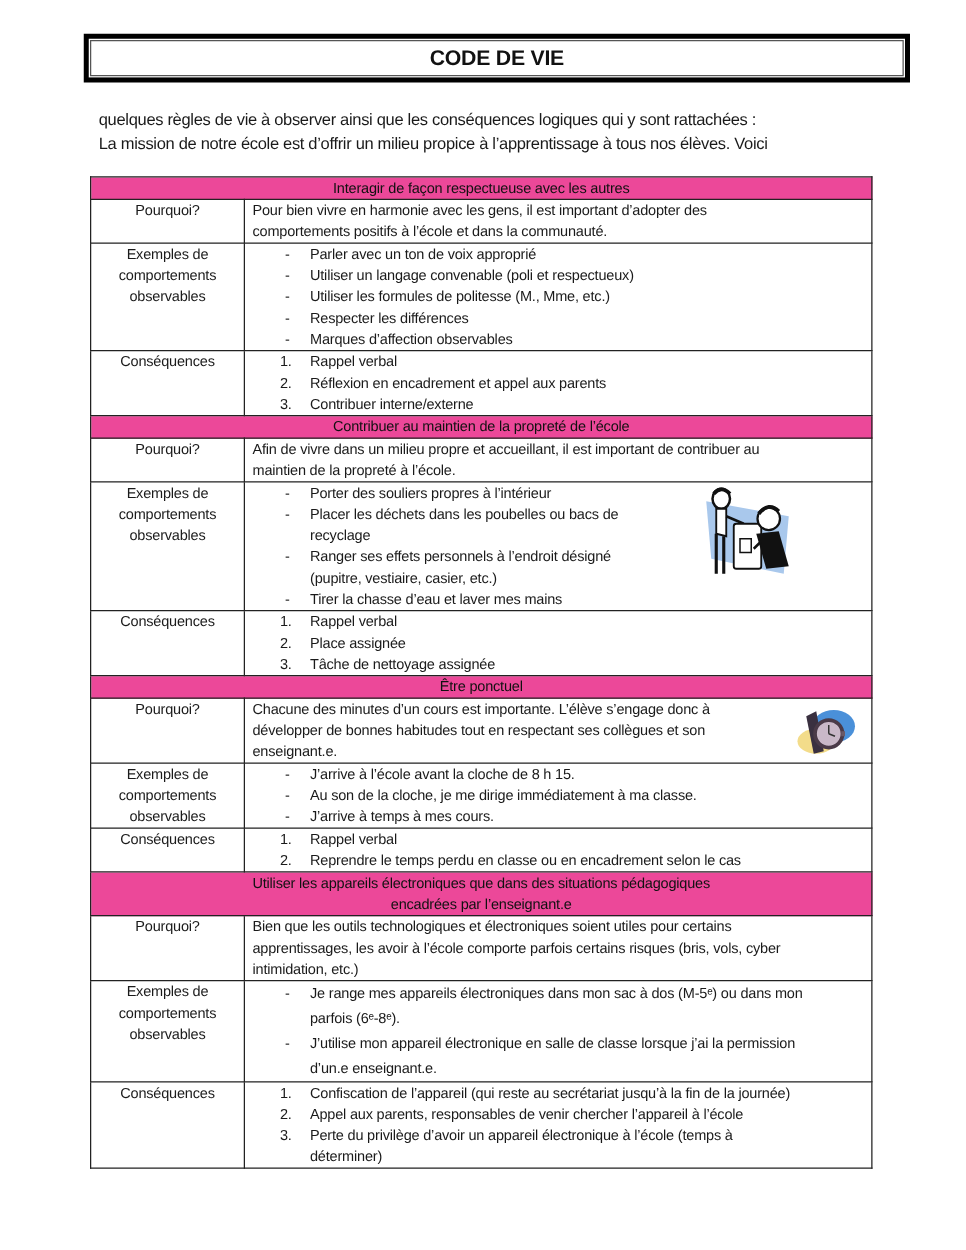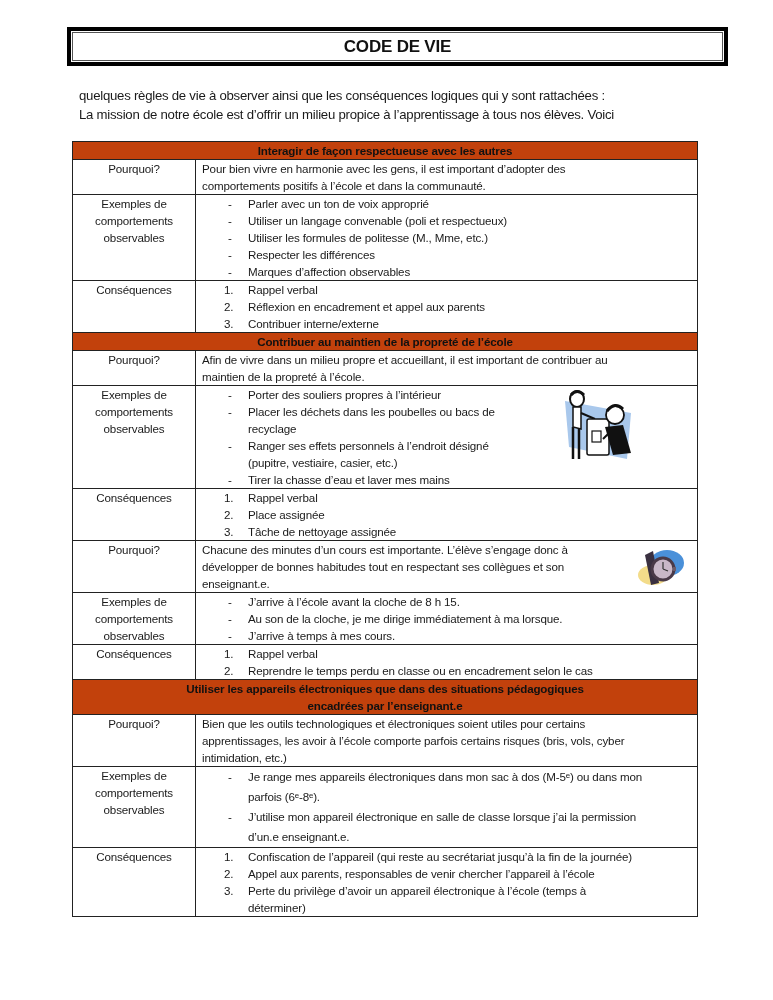--- a/index.html
+++ b/index.html
@@ -20,21 +20,21 @@
     font-size: 13.2px; line-height: 19px; letter-spacing: -0.25px; color: #1a1a1a;
   }
   .intro p { margin: 0; }
   table.code {
     position: absolute; left: 72px; top: 141px; width: 626px;
     border-collapse: collapse; table-layout: fixed;
     font-size: 11.6px; letter-spacing: -0.15px; color: #1a1a1a;
   }
   table.code td { border: 1.5px solid #222; padding: 0; vertical-align: top; line-height: 17px; }
   td.sec-head {
-    background: #c2410c; font-weight: bold; text-align: center; color: #111;
+    background: #ec4899; font-weight: normal; text-align: center; color: #111;
     border-bottom: 2px solid #222;
   }
   td.label { width: 123px; text-align: center; }
   td.content { padding-left: 6px !important; padding-right: 4px !important; position: relative; }
   ul.dash, ol.num { margin: 0; padding: 0; list-style: none; }
   ul.dash li { position: relative; padding-left: 46px; }
   ul.dash li::before { content: "-"; position: absolute; left: 26px; }
   ul.dash.wide li { line-height: 20px; }
   ol.num li { position: relative; padding-left: 46px; }
   ol.num li .n { position: absolute; left: 22px; }
@@ -151,20 +151,23 @@
     <td class="label">Conséquences</td>
     <td class="content">
       <ol class="num">
         <li><span class="n">1.</span><span>Rappel verbal</span></li>
         <li><span class="n">2.</span><span>Place assignée</span></li>
         <li><span class="n">3.</span><span>Tâche de nettoyage assignée</span></li>
       </ol>
     </td>
   </tr>
 
+  <tr style="height:17px">
+    <td colspan="2" class="sec-head">Être ponctuel</td>
+  </tr>
   <tr style="height:52px">
     <td class="label">Pourquoi?</td>
     <td class="content">
       <div>Chacune des minutes d’un cours est importante. L’élève s’engage donc à</div>
       <div>développer de bonnes habitudes tout en respectant ses collègues et son</div>
       <div>enseignant.e.</div>
       <svg class="pic pic-watch" viewBox="0 0 50 40">
         <ellipse cx="18" cy="28" rx="15" ry="10" fill="#f3dc8a"></ellipse>
         <ellipse cx="32" cy="16" rx="17" ry="13" fill="#4a90d9"></ellipse>
         <path d="M10 8 L18 4 L24 36 L16 38 Z" fill="#3a3040"></path>
@@ -176,21 +179,21 @@
   </tr>
   <tr style="height:52px">
     <td class="label">
       <div>Exemples de</div>
       <div>comportements</div>
       <div>observables</div>
     </td>
     <td class="content">
       <ul class="dash">
         <li>J’arrive à l’école avant la cloche de 8 h 15.</li>
-        <li>Au son de la cloche, je me dirige immédiatement à ma lorsque.</li>
+        <li>Au son de la cloche, je me dirige immédiatement à ma classe.</li>
         <li>J’arrive à temps à mes cours.</li>
       </ul>
     </td>
   </tr>
   <tr style="height:34px">
     <td class="label">Conséquences</td>
     <td class="content">
       <ol class="num">
         <li><span class="n">1.</span><span>Rappel verbal</span></li>
         <li><span class="n">2.</span><span>Reprendre le temps perdu en classe ou en encadrement selon le cas</span></li>

